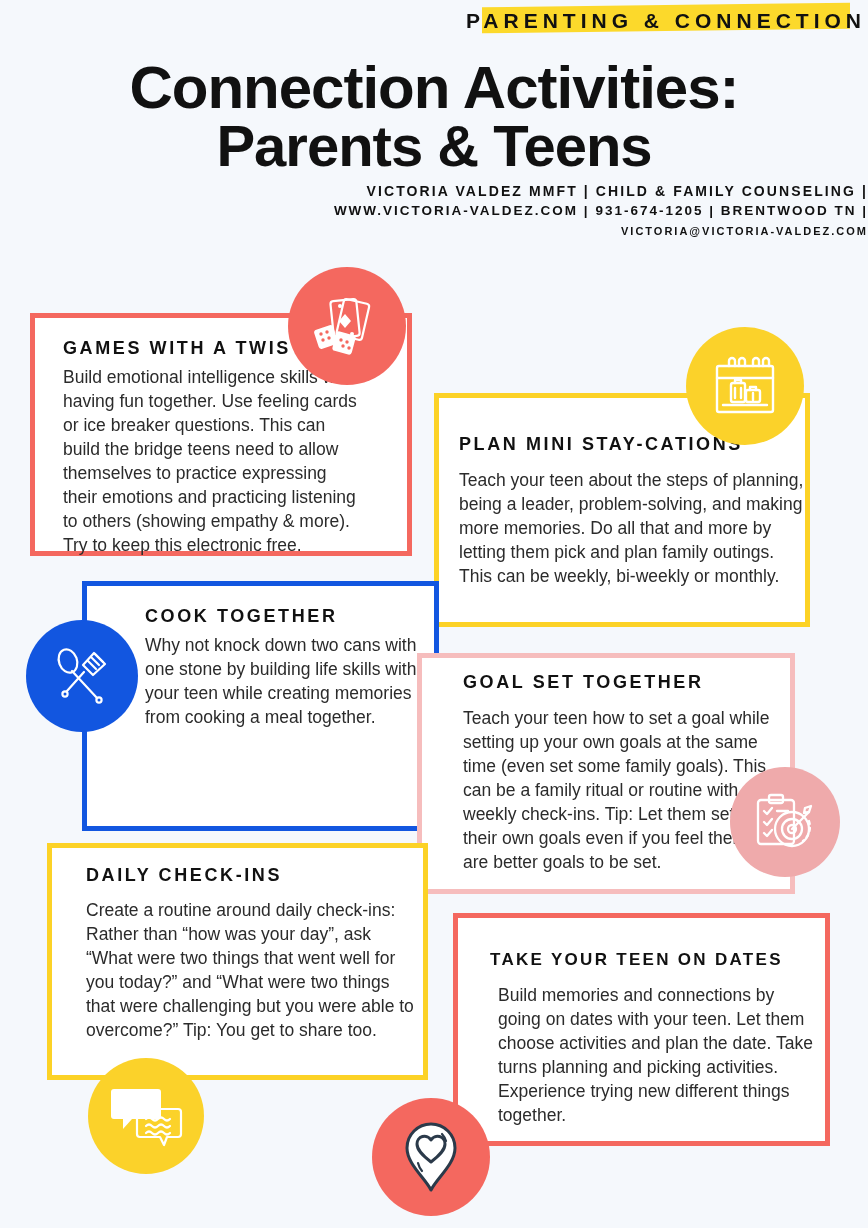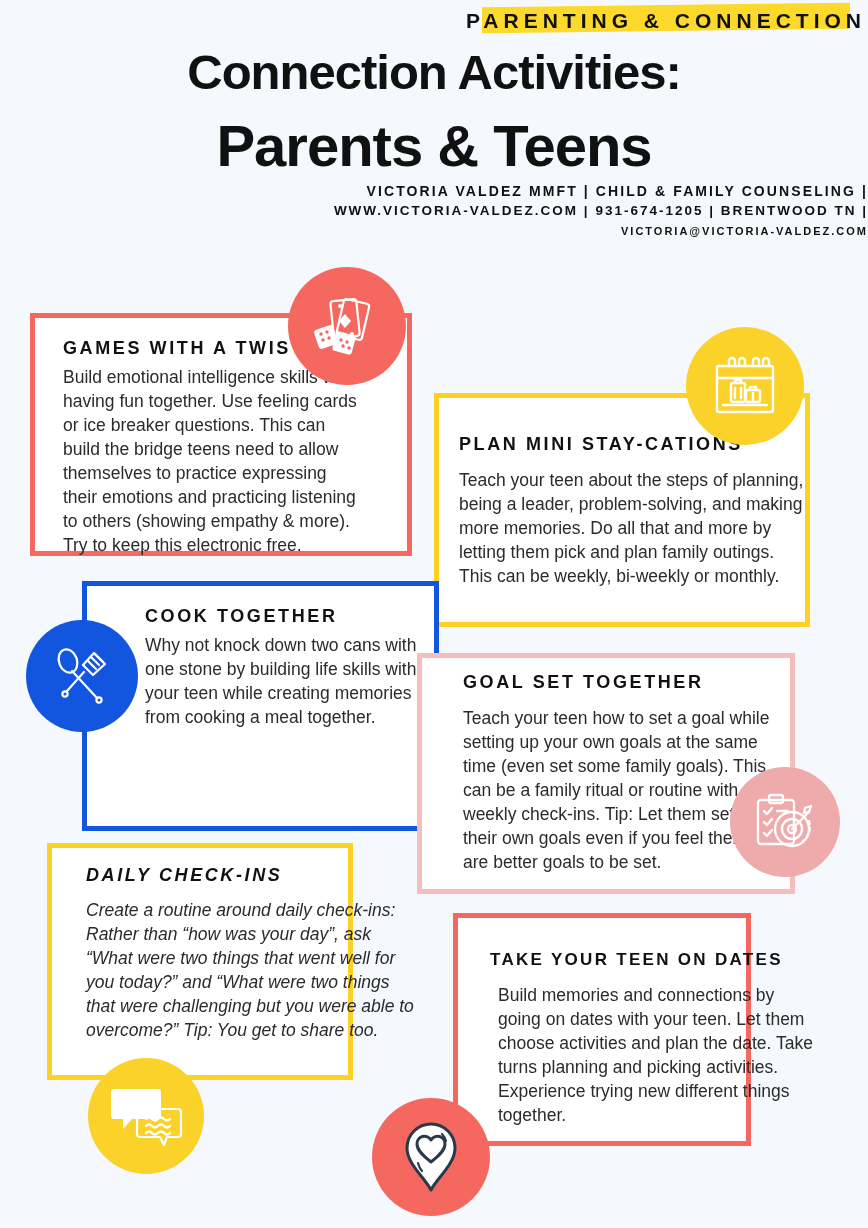--- a/index.html
+++ b/index.html
@@ -24,21 +24,21 @@
     background:#fcd92b;z-index:0;
     transform:skewY(-0.7deg);
   }
   .eyebrow span.txt{position:relative;z-index:1;}
 
   .title1,.title2{
     position:absolute;left:0;width:868px;text-align:center;
     font-weight:bold;color:#111;letter-spacing:-1px;
     font-family:"Liberation Sans", sans-serif;
   }
-  .title1{top:41px;font-size:49px;line-height:62px;}
+  .title1{top:57px;font-size:60px;line-height:62px;}
   .title2{top:115px;font-size:58px;line-height:62px;}
 
   .contact{
     position:absolute;left:0;width:868px;text-align:right;
     font-size:14px;font-weight:bold;letter-spacing:2.1px;color:#111;
   }
   .contact .l1{line-height:20px;}
   .contact .l2{line-height:20px;font-size:13.5px;letter-spacing:2px;}
   .contact .l3{line-height:20px;font-size:11px;letter-spacing:2px;}
 
@@ -67,25 +67,25 @@
   #card-stay .bd{position:absolute;left:20px;top:70px;width:345px;}
 
   #card-cook{left:82px;top:581px;width:357px;height:250px;border:5px solid #1256e0;}
   #card-cook .hd{position:absolute;left:58px;top:20px;}
   #card-cook .bd{position:absolute;left:58px;top:47px;width:300px;}
 
   #card-goal{left:417px;top:653px;width:378px;height:241px;border:5px solid #f6bdbd;}
   #card-goal .hd{position:absolute;left:41px;top:14px;}
   #card-goal .bd{position:absolute;left:41px;top:48px;width:307px;}
 
-  #card-daily{left:47px;top:843px;width:306px;height:237px;border:5px solid #fcd226;font-style:italic;}
+  #card-daily{left:47px;top:843px;width:381px;height:237px;border:5px solid #fcd226;}
   #card-daily .hd{position:absolute;left:34px;top:17px;}
   #card-daily .bd{position:absolute;left:34px;top:50px;width:330px;}
 
-  #card-dates{left:453px;top:913px;width:298px;height:233px;border:5px solid #f4685f;}
+  #card-dates{left:453px;top:913px;width:377px;height:233px;border:5px solid #f4685f;}
   #card-dates .hd{position:absolute;left:32px;top:32px;font-size:17px;letter-spacing:2.3px;}
   #card-dates .bd{position:absolute;left:40px;top:65px;width:320px;}
 
   
   .ico{
     position:absolute;border-radius:50%;
     display:flex;align-items:center;justify-content:center;
   }
   #ico-cards{left:288px;top:267px;width:118px;height:118px;background:#f4685f;}
   #ico-cal{left:686px;top:327px;width:118px;height:118px;background:#fbd22a;}

